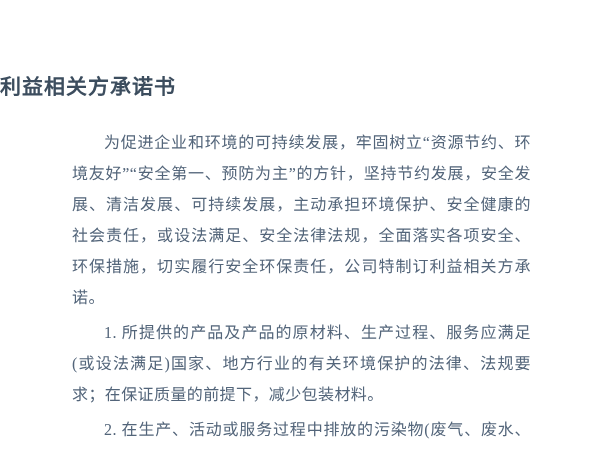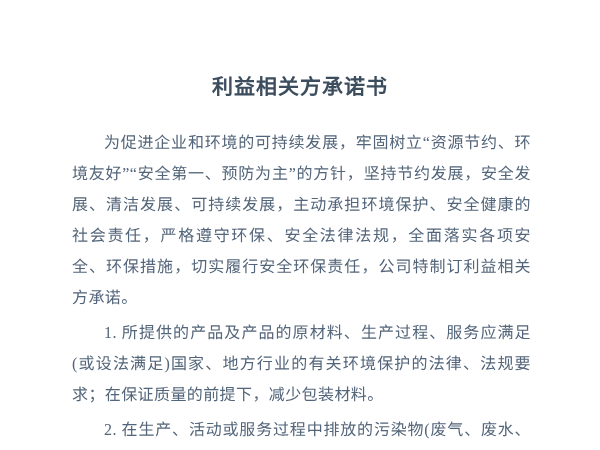--- a/index.html
+++ b/index.html
@@ -11,21 +11,20 @@
     position: relative;
     width: 600px;
     height: 450px;
     background: #ffffff;
     overflow: hidden;
     font-family: "Liberation Serif", "DejaVu Serif", serif;
   }
   .doc-title {
     margin: 0;
     padding-top: 74px;
-    text-align: center;
     font-family: "Liberation Sans", "DejaVu Sans", sans-serif;
     font-weight: 700;
     font-size: 21px;
     line-height: 26px;
     letter-spacing: 1px;
     color: #3c4d5e;
   }
   .doc-body {
     margin: 27px 69px 0 72px; 
     color: #53657a;
@@ -38,17 +37,17 @@
     margin: 0 0 4px 0;
     text-indent: 2em;
   }
 </style>
 </head>
 <body>
 
 <div class="page">
   <h1 class="doc-title">利益相关方承诺书</h1>
   <div class="doc-body">
-    <p>为促进企业和环境的可持续发展，牢固树立“资源节约、环境友好”“安全第一、预防为主”的方针，坚持节约发展，安全发展、清洁发展、可持续发展，主动承担环境保护、安全健康的社会责任，严格遵守环保、安全法律法规，全面落实各项安全、环保措施，切实履行安全环保责任，公司特制订利益相关方承诺。</p>
+    <p>为促进企业和环境的可持续发展，牢固树立“资源节约、环境友好”“安全第一、预防为主”的方针，坚持节约发展，安全发展、清洁发展、可持续发展，主动承担环境保护、安全健康的社会责任，或设法满足、安全法律法规，全面落实各项安全、环保措施，切实履行安全环保责任，公司特制订利益相关方承诺。</p>
     <p>1. 所提供的产品及产品的原材料、生产过程、服务应满足(或设法满足)国家、地方行业的有关环境保护的法律、法规要求；在保证质量的前提下，减少包装材料。</p>
     <p>2. 在生产、活动或服务过程中排放的污染物(废气、废水、固体废弃物、噪声等)应制定计划、采取措施达到国家或地方的排放标准</p>
   </div>
 </div>
 
 </body></html>

